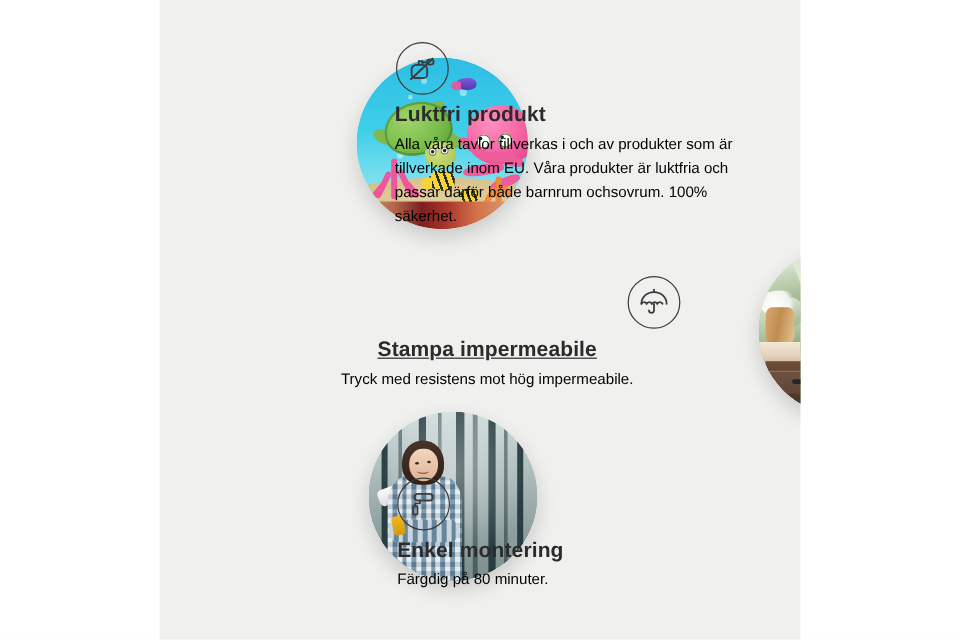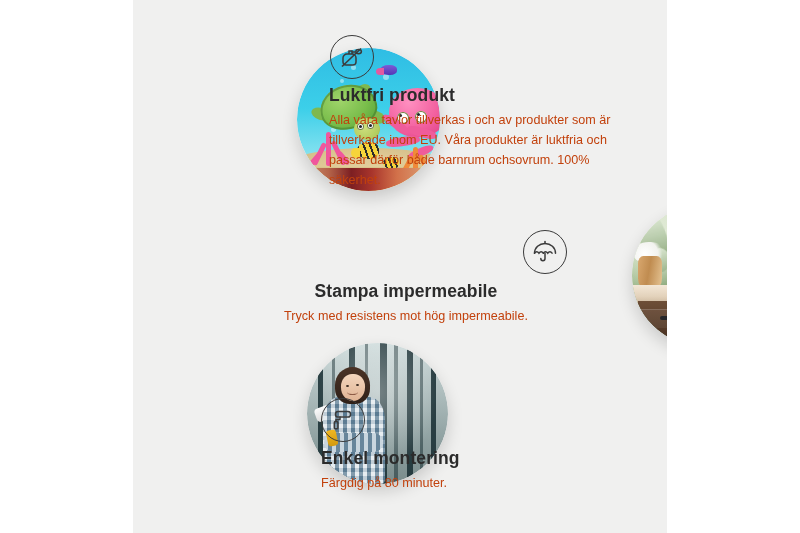--- a/index.html
+++ b/index.html
@@ -52,21 +52,21 @@
   .feat-title {
     font-size: 17.5px;
     font-weight: bold;
     color: #2b2b2b;
     letter-spacing: .1px;
     margin: 6px 0 4px 0;
     line-height: 1.25;
   }
   .feat-body {
     font-size: 12.6px;
-    color: #c2410c;
+    color: #000000;
     line-height: 1.58;
     margin: 0;
   }
 
   
   #feature-odourless {
     left: 196px;
     top: 35px;
     width: 300px;
     text-align: left;
@@ -78,25 +78,25 @@
     left: 88px;
     top: 230px;
     width: 370px;
     text-align: center;
   }
   #feature-waterproof .icon-row {
     display: flex;
     justify-content: flex-end;
     padding-right: 24px;
   }
-  #feature-waterproof .feat-title { margin-top: 7px; }
+  #feature-waterproof .feat-title { margin-top: 7px; text-decoration: underline; }
 
   
   #feature-easy {
-    left: 188px;
+    left: 198px;
     top: 398px;
     width: 300px;
     text-align: left;
   }
 
   
   .photo {
     position: absolute;
     border-radius: 50%;
     overflow: hidden;

